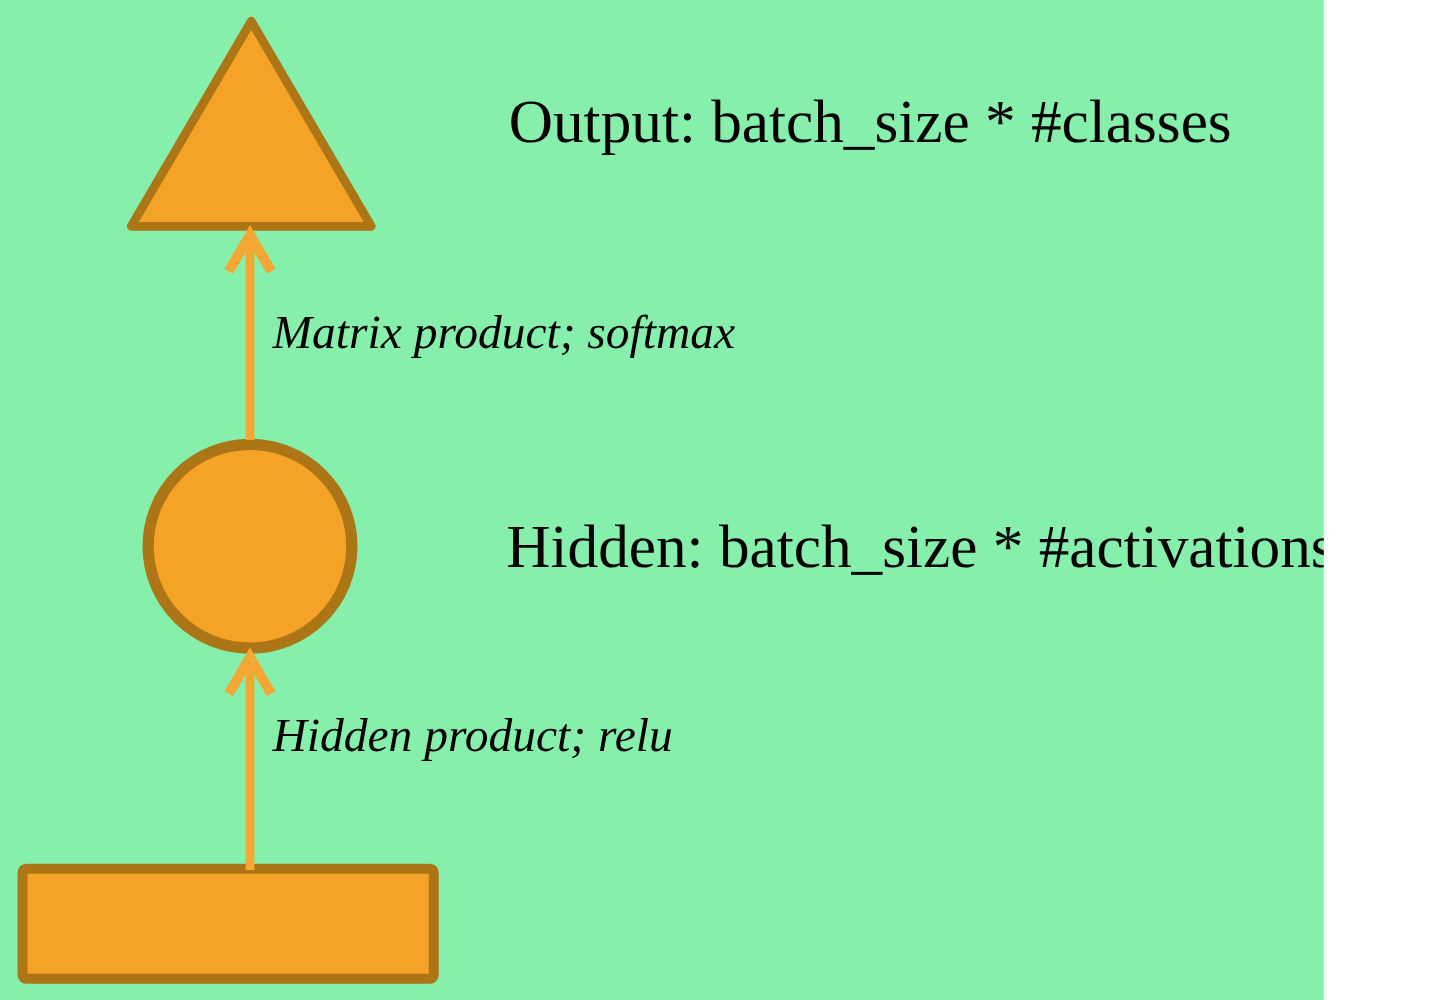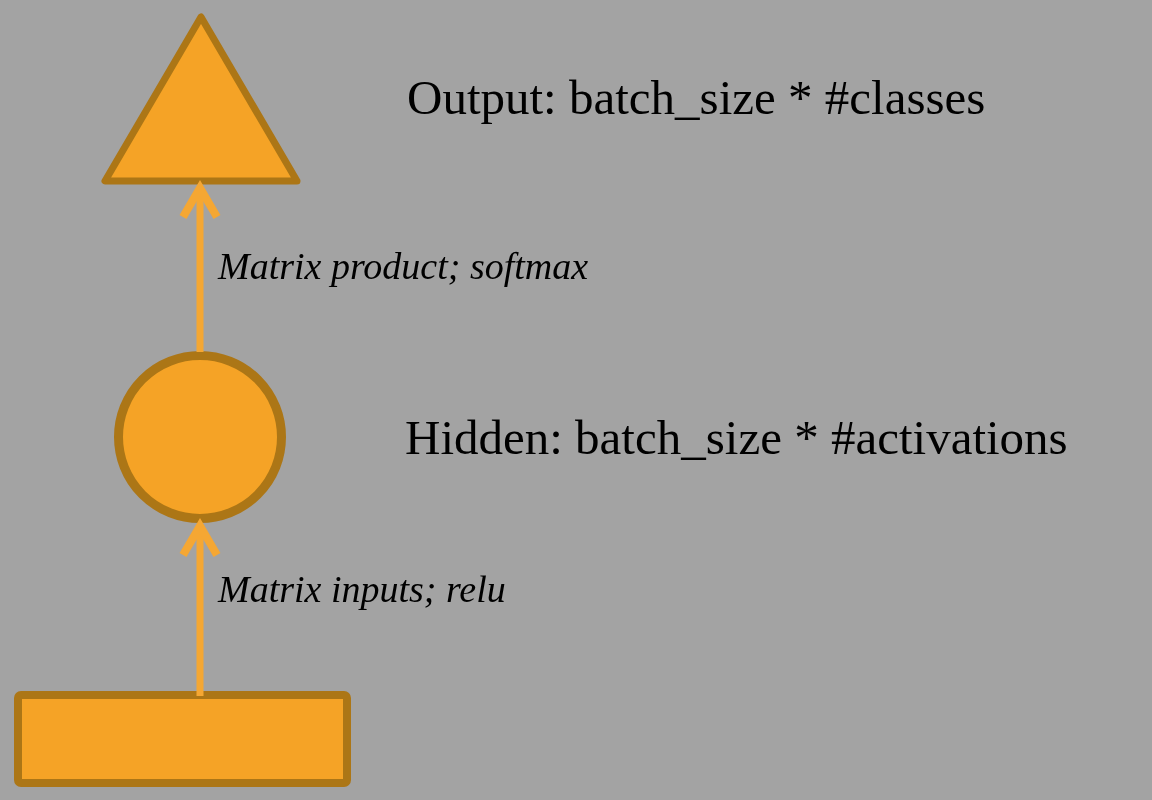--- a/index.html
+++ b/index.html
@@ -2,23 +2,23 @@
 <html><head>
 <meta charset="utf-8">
 <style>
   html, body {
     margin: 0;
     padding: 0;
     background: #ffffff;
   }
   .canvas {
     position: relative;
-    width: 1152px;
+    width: 1059px;
     height: 800px;
-    background: #a3a3a3;
+    background: #86efac;
     overflow: hidden;
     font-family: "Liberation Serif", "DejaVu Serif", serif;
   }
   .diagram-svg {
     position: absolute;
     left: 0;
     top: 0;
   }
   .label {
     position: absolute;
@@ -60,15 +60,15 @@
     </g>
   </svg>
 
   <div class="label node-label" style="left:407px; top:97px;">Output: batch_size * #classes</div>
 
   <div class="label node-label" style="left:405px; top:437px;">Hidden: batch_size * #activations</div>
 
 
   <div class="label edge-label" style="left:218px; top:266px;">Matrix product; softmax</div>
 
-  <div class="label edge-label" style="left:218px; top:589px;">Matrix inputs; relu</div>
+  <div class="label edge-label" style="left:218px; top:589px;">Hidden product; relu</div>
 
 </div>
 
 </body></html>

